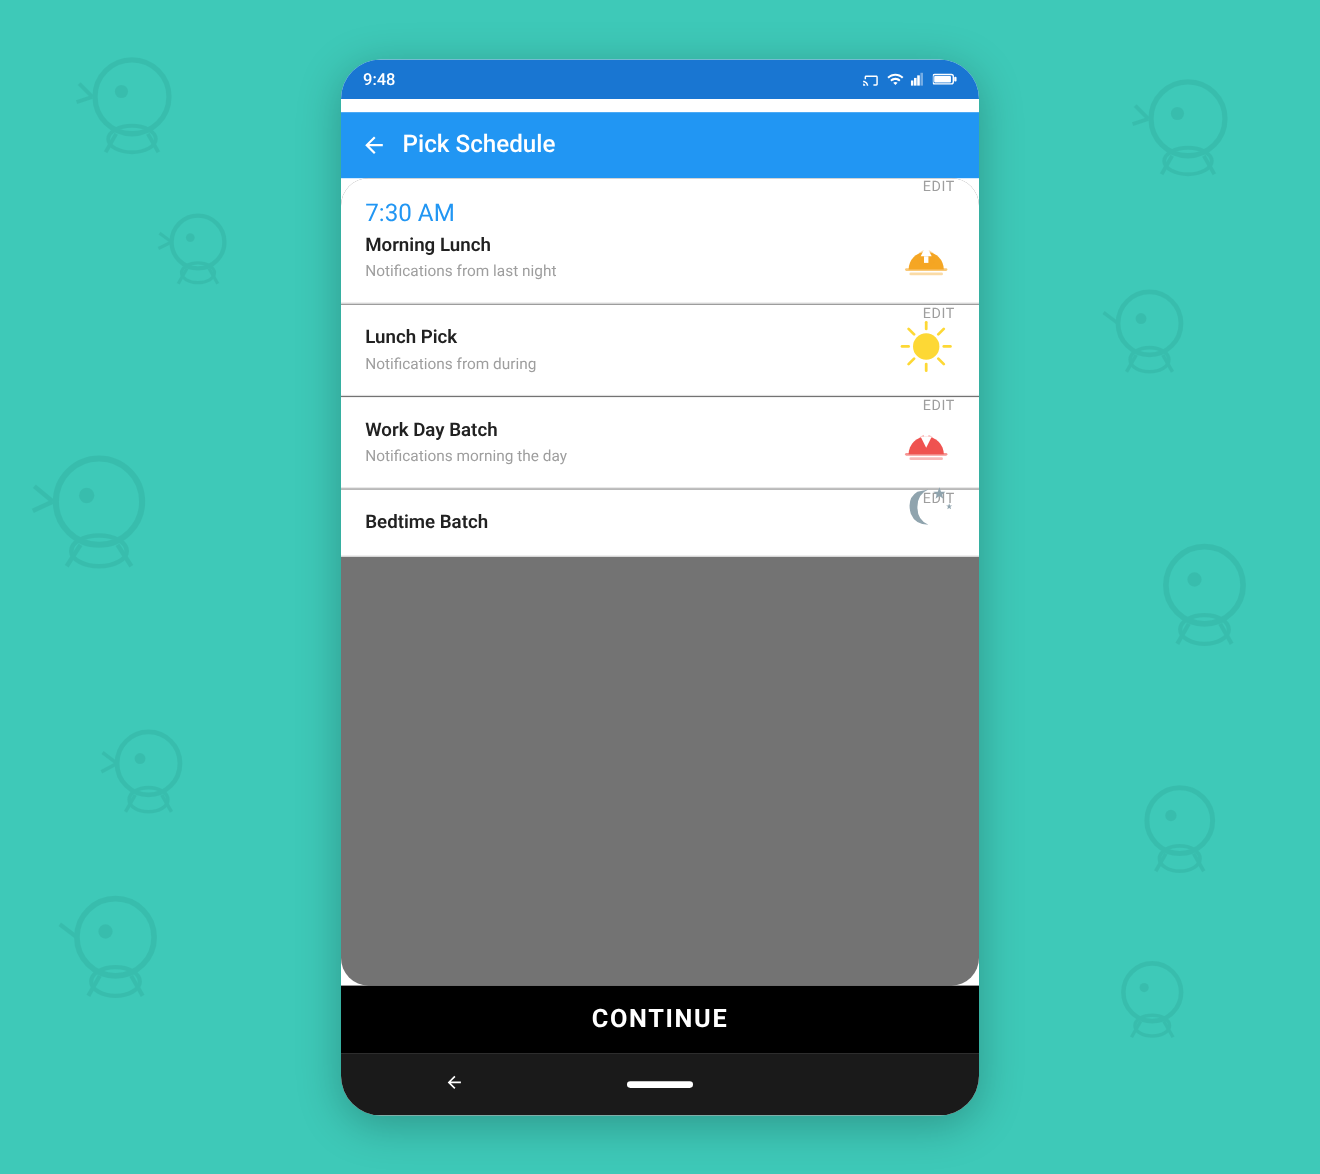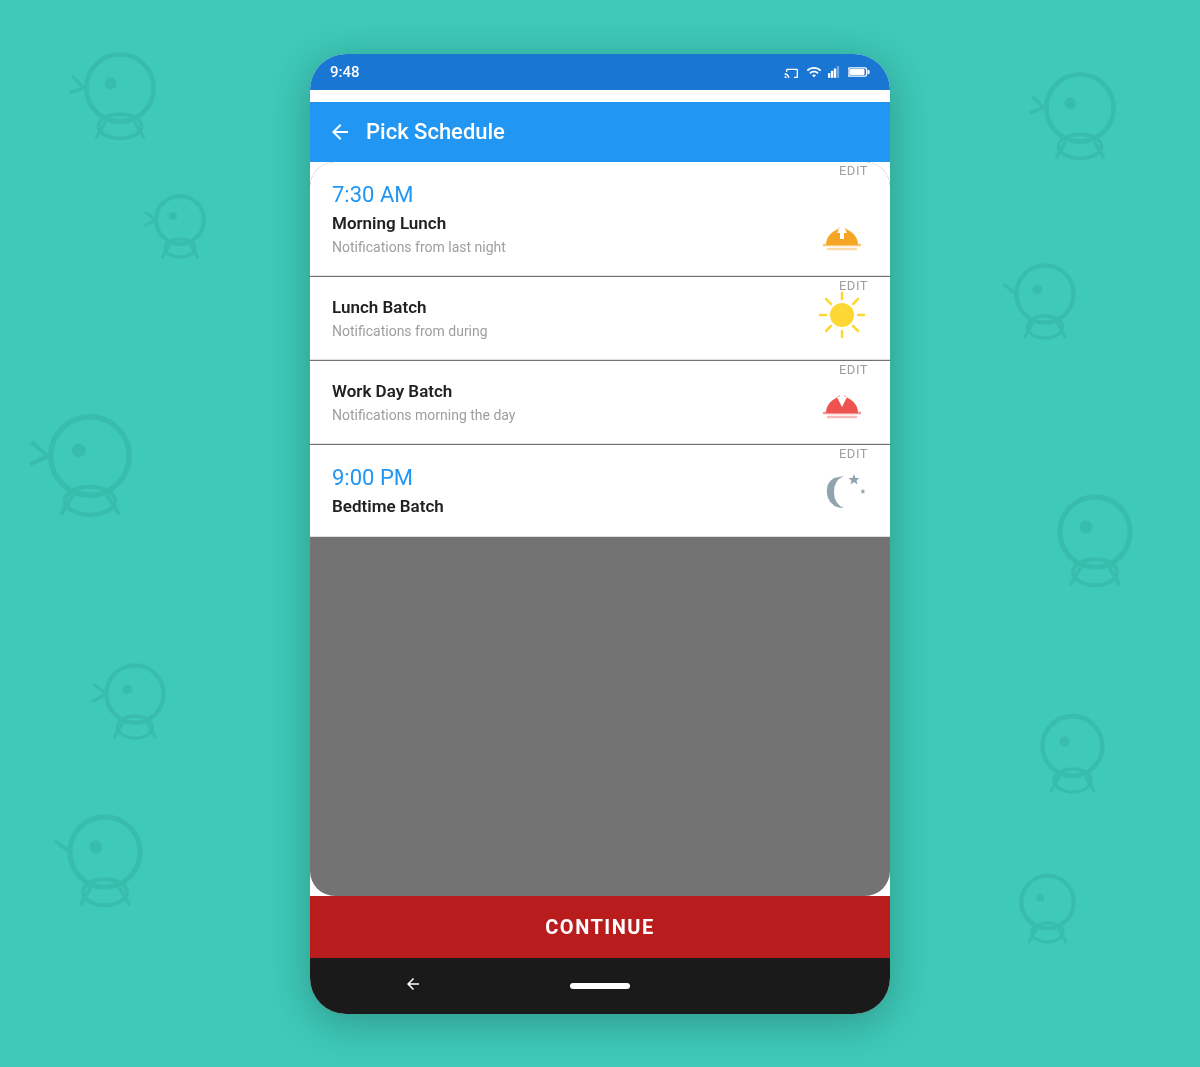--- a/index.html
+++ b/index.html
@@ -149,23 +149,23 @@
     .card-icon {
       position: absolute;
       right: 22px;
       bottom: 18px;
       width: 52px;
       height: 52px;
     }
 
     
     .continue-btn {
-      background: #b91c1c;
+      background: #000000;
       color: white;
-      font-size: 20px;
+      font-size: 23px;
       font-weight: 700;
       letter-spacing: 1.5px;
       height: 62px;
       display: flex;
       align-items: center;
       justify-content: center;
       cursor: pointer;
       flex-shrink: 0;
     }
 
@@ -338,21 +338,21 @@
 
           <circle cx="26" cy="30" r="8" fill="#f5a623" opacity="0.4"></circle>
 
           <polygon points="26,18 21,28 31,28" fill="white"></polygon>
           <rect x="24" y="28" width="4" height="6" fill="white"></rect>
         </svg>
       </div>
     </div>
 
     <div class="schedule-card">
-      <span class="card-title">Lunch Batch</span>
+      <span class="card-title">Lunch Pick</span>
       <span class="card-subtitle">Notifications from during</span>
       <span class="edit-btn">EDIT</span>
 
       <div class="card-icon">
         <svg width="52" height="52" viewBox="0 0 52 52">
 
           <line x1="26" y1="4" x2="26" y2="10" stroke="#fdd835" stroke-width="2.5" stroke-linecap="round"></line>
           <line x1="26" y1="42" x2="26" y2="48" stroke="#fdd835" stroke-width="2.5" stroke-linecap="round"></line>
           <line x1="4" y1="26" x2="10" y2="26" stroke="#fdd835" stroke-width="2.5" stroke-linecap="round"></line>
           <line x1="42" y1="26" x2="48" y2="26" stroke="#fdd835" stroke-width="2.5" stroke-linecap="round"></line>
@@ -381,21 +381,20 @@
 
           <circle cx="26" cy="30" r="8" fill="#ef5350" opacity="0.4"></circle>
 
           <polygon points="26,34 21,24 31,24" fill="white"></polygon>
           <rect x="24" y="18" width="4" height="6" fill="white"></rect>
         </svg>
       </div>
     </div>
 
     <div class="schedule-card">
-      <span class="card-time">9:00 PM</span>
       <span class="card-title">Bedtime Batch</span>
       <span class="edit-btn">EDIT</span>
 
       <div class="card-icon">
         <svg width="52" height="52" viewBox="0 0 52 52">
 
           <path d="M 28 10 Q 18 14 18 26 Q 18 38 28 42 Q 16 42 12 32 Q 8 18 18 12 Z" fill="#90a4ae"></path>
 
           <polygon points="38,8 39.5,12 43.5,12 40.5,14.5 41.5,18.5 38,16 34.5,18.5 35.5,14.5 32.5,12 36.5,12" fill="#90a4ae"></polygon>
           <polygon points="44,20 45,23 48,23 45.5,24.8 46.5,28 44,26.2 41.5,28 42.5,24.8 40,23 43,23" fill="#90a4ae" transform="scale(0.7) translate(23, 12)"></polygon>

